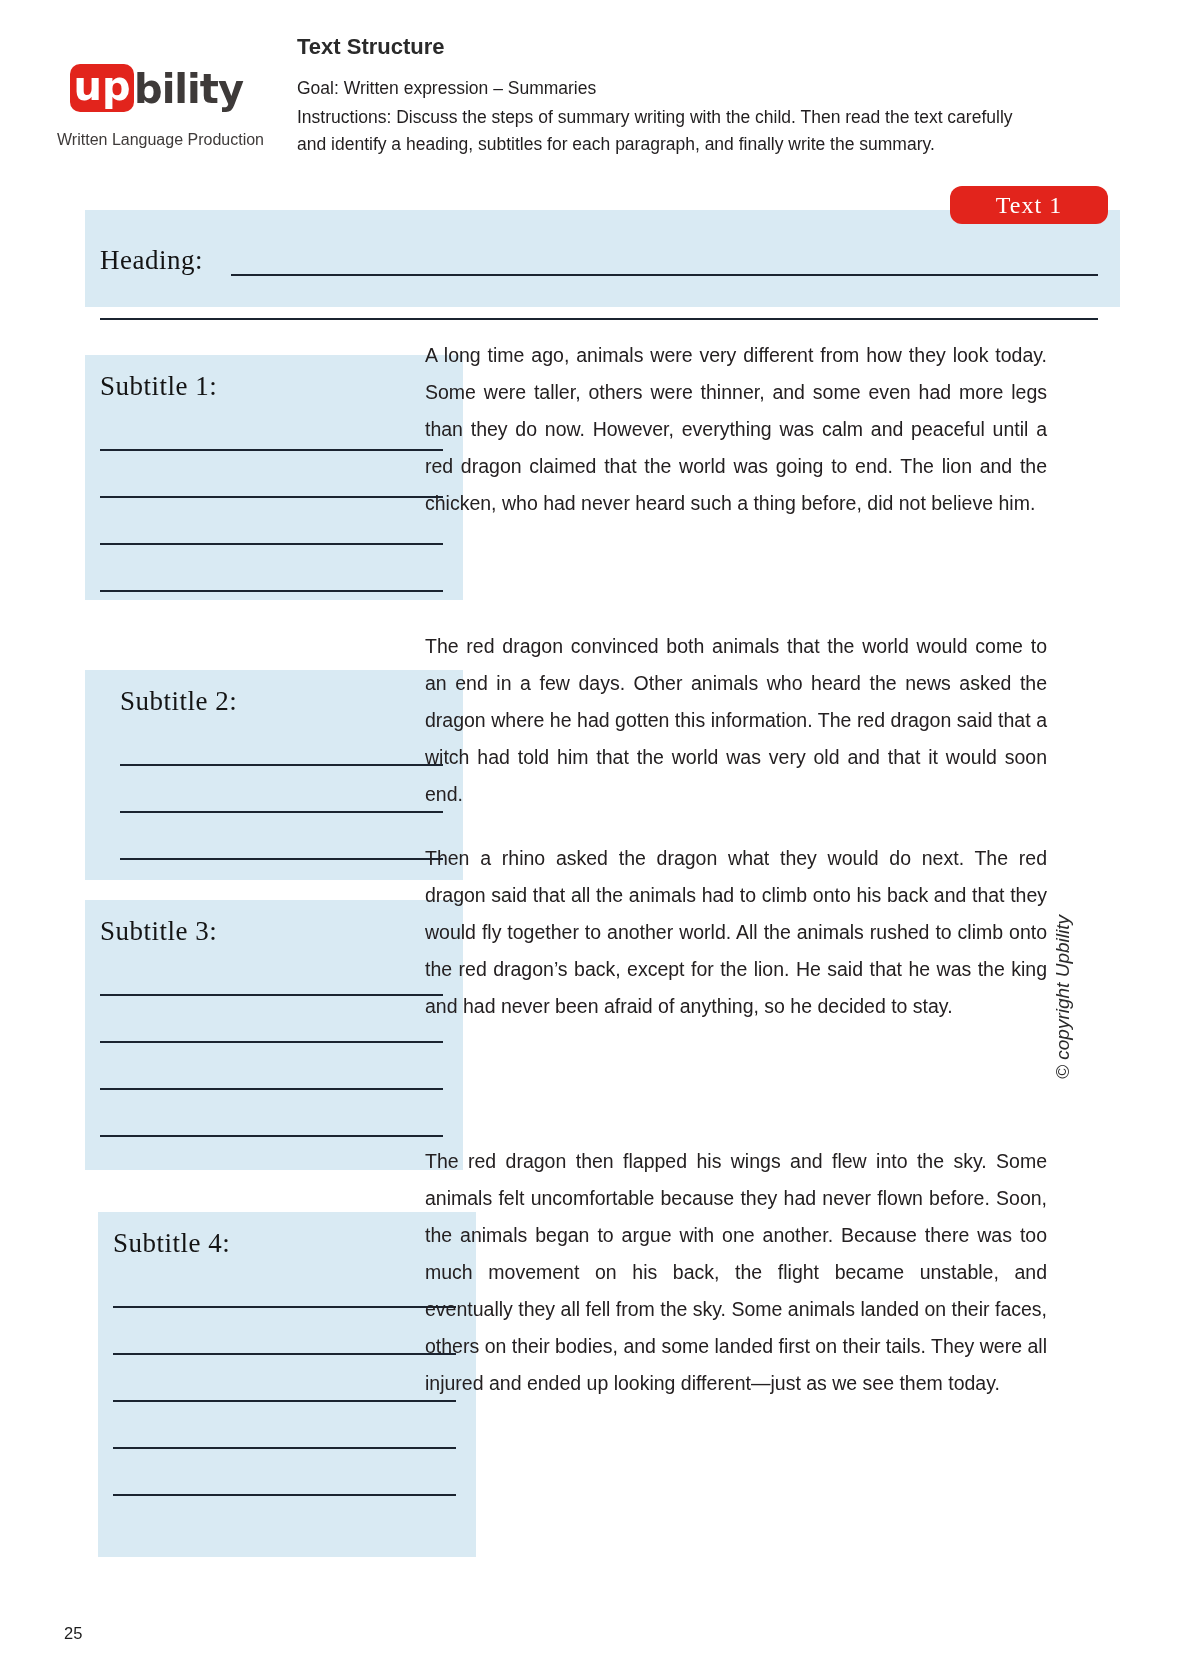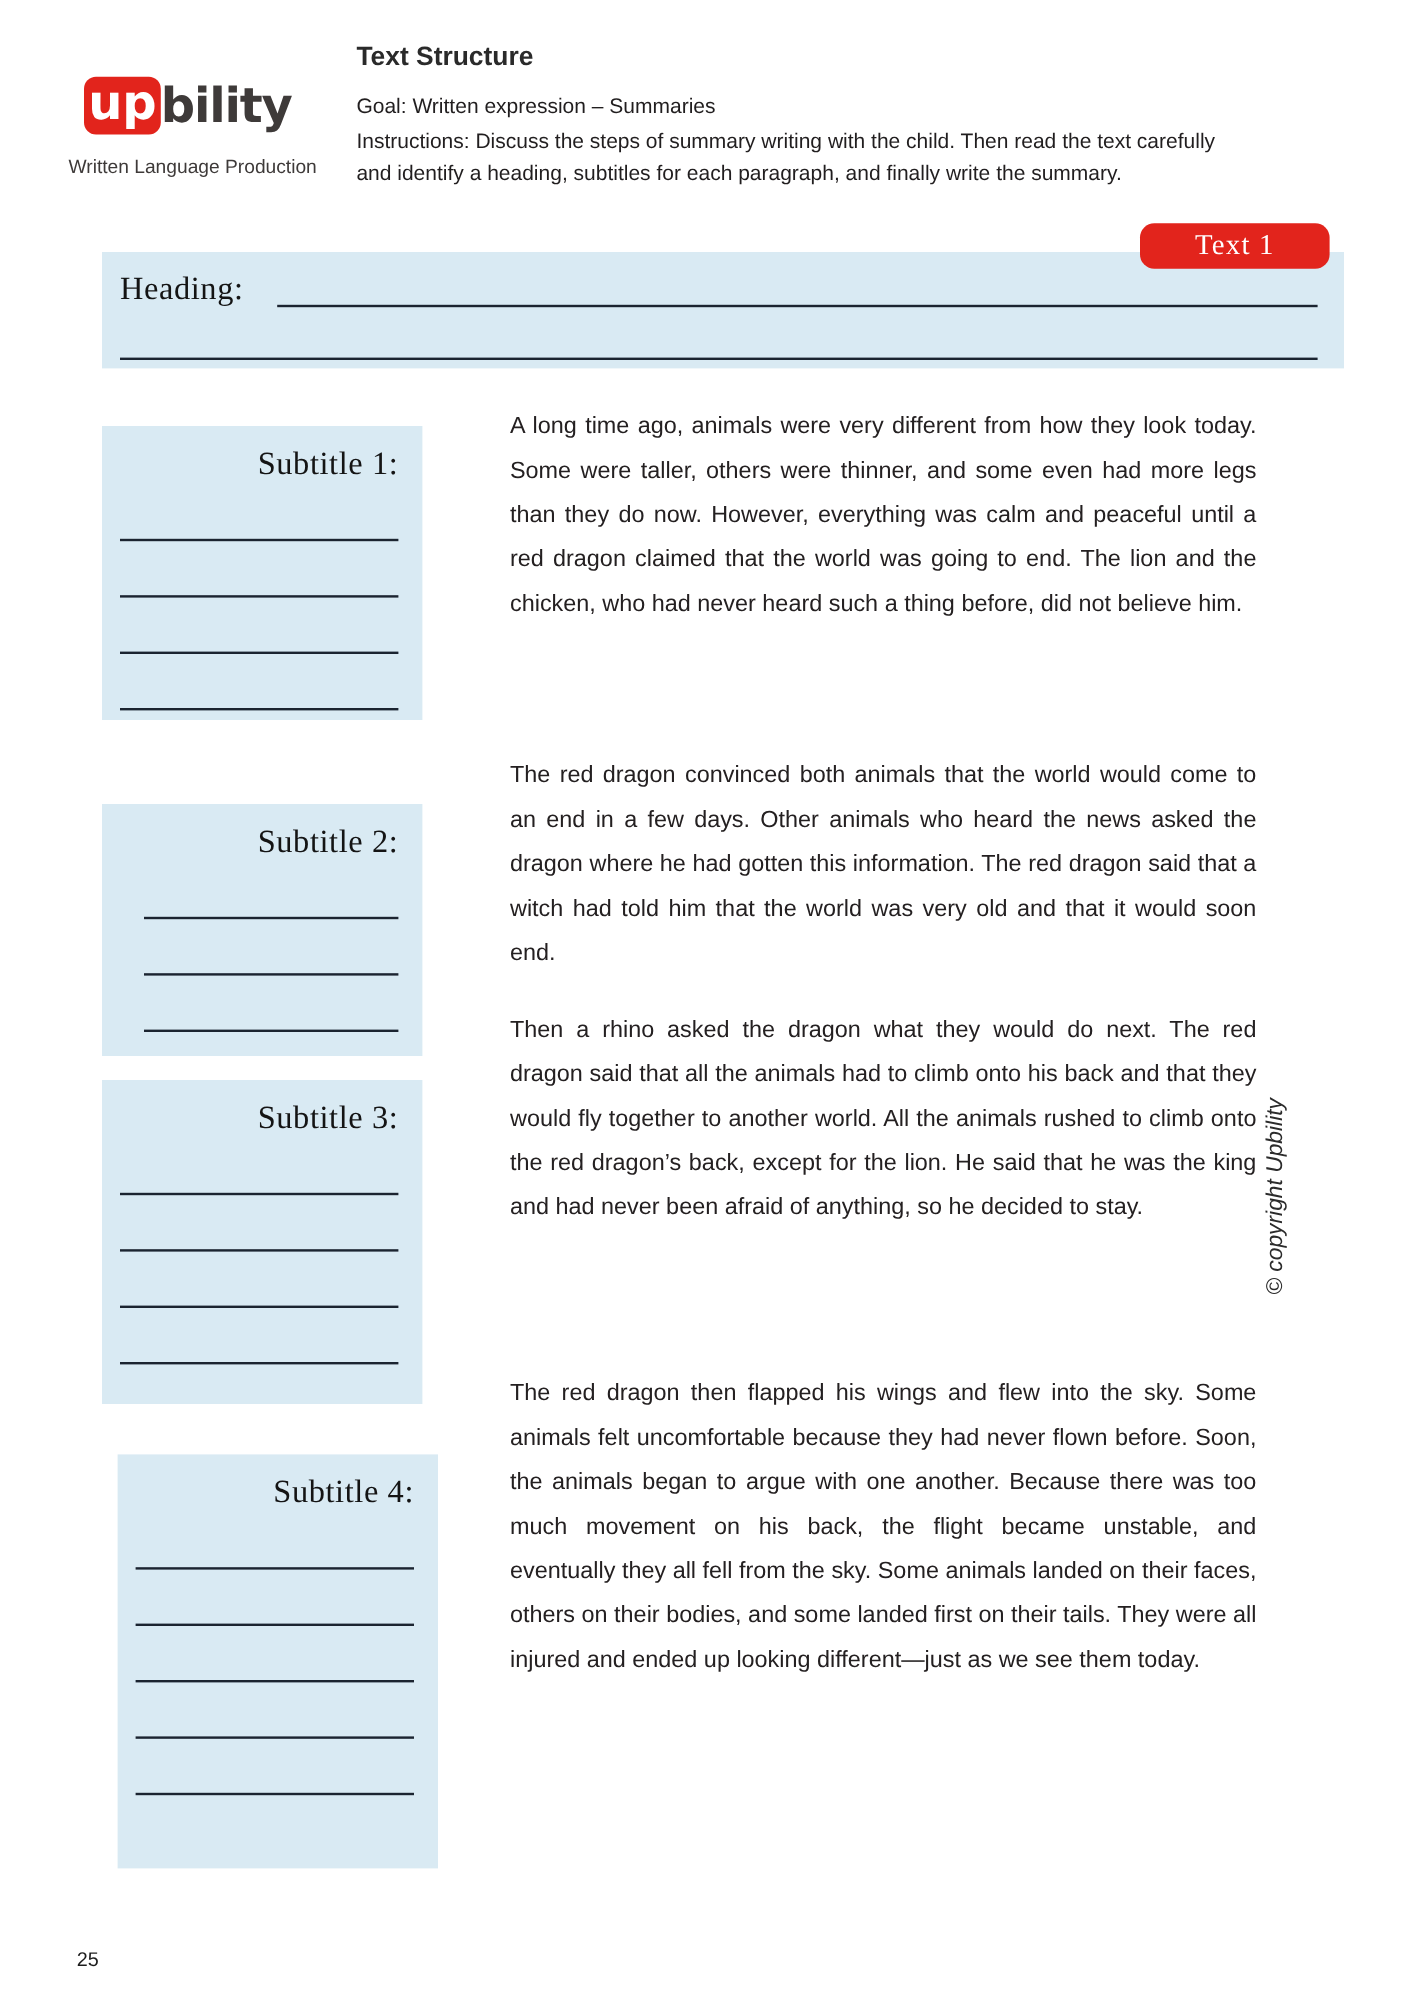--- a/index.html
+++ b/index.html
@@ -48,29 +48,29 @@
     background:var(--accent-red);border-radius:12px;
     display:flex;align-items:center;justify-content:center;
     color:#ffffff;font-family:cursive;font-size:24px;letter-spacing:1px;
     z-index:3;
   }
   
   .heading-box{
     position:absolute;left:85px;top:210px;width:1035px;height:97px;
     background:var(--box-blue);z-index:1;
   }
-  .heading-row{display:flex;align-items:center;padding:14px 22px 3px 15px;}
+  .heading-row{display:flex;align-items:center;padding:14px 22px 3px 15px;margin-top:20px;}
   .hand{font-family:cursive;font-size:27px;color:#141414;letter-spacing:0.5px;}
   .h-line1{flex:1;margin-left:28px;border-bottom:2.5px solid var(--line-dark);height:32px;}
   .h-line2{margin:39px 22px 0 15px;border-bottom:2.5px solid var(--line-dark);height:0;}
   
   .sub-box{
-    position:absolute;left:85px;width:267px;
+    position:absolute;left:85px;width:378px;
     background:var(--box-blue);
-    padding:14px 20px 0 15px;overflow:hidden;text-align:right;
+    padding:14px 20px 0 15px;overflow:hidden;
   }
   .sub-label{line-height:34px;}
   .lines{margin-top:10px;}
   .write-line{height:47px;border-bottom:2.5px solid var(--line-dark);}
   .write-line:first-child{height:38px;}
   .para{
     position:absolute;left:425px;width:622px;
     font-size:19.5px;line-height:37px;text-align:justify;color:var(--text-dark);
   }
   .sub-box.i0{top:355px;height:245px;}  .para.i0{top:337px;}

